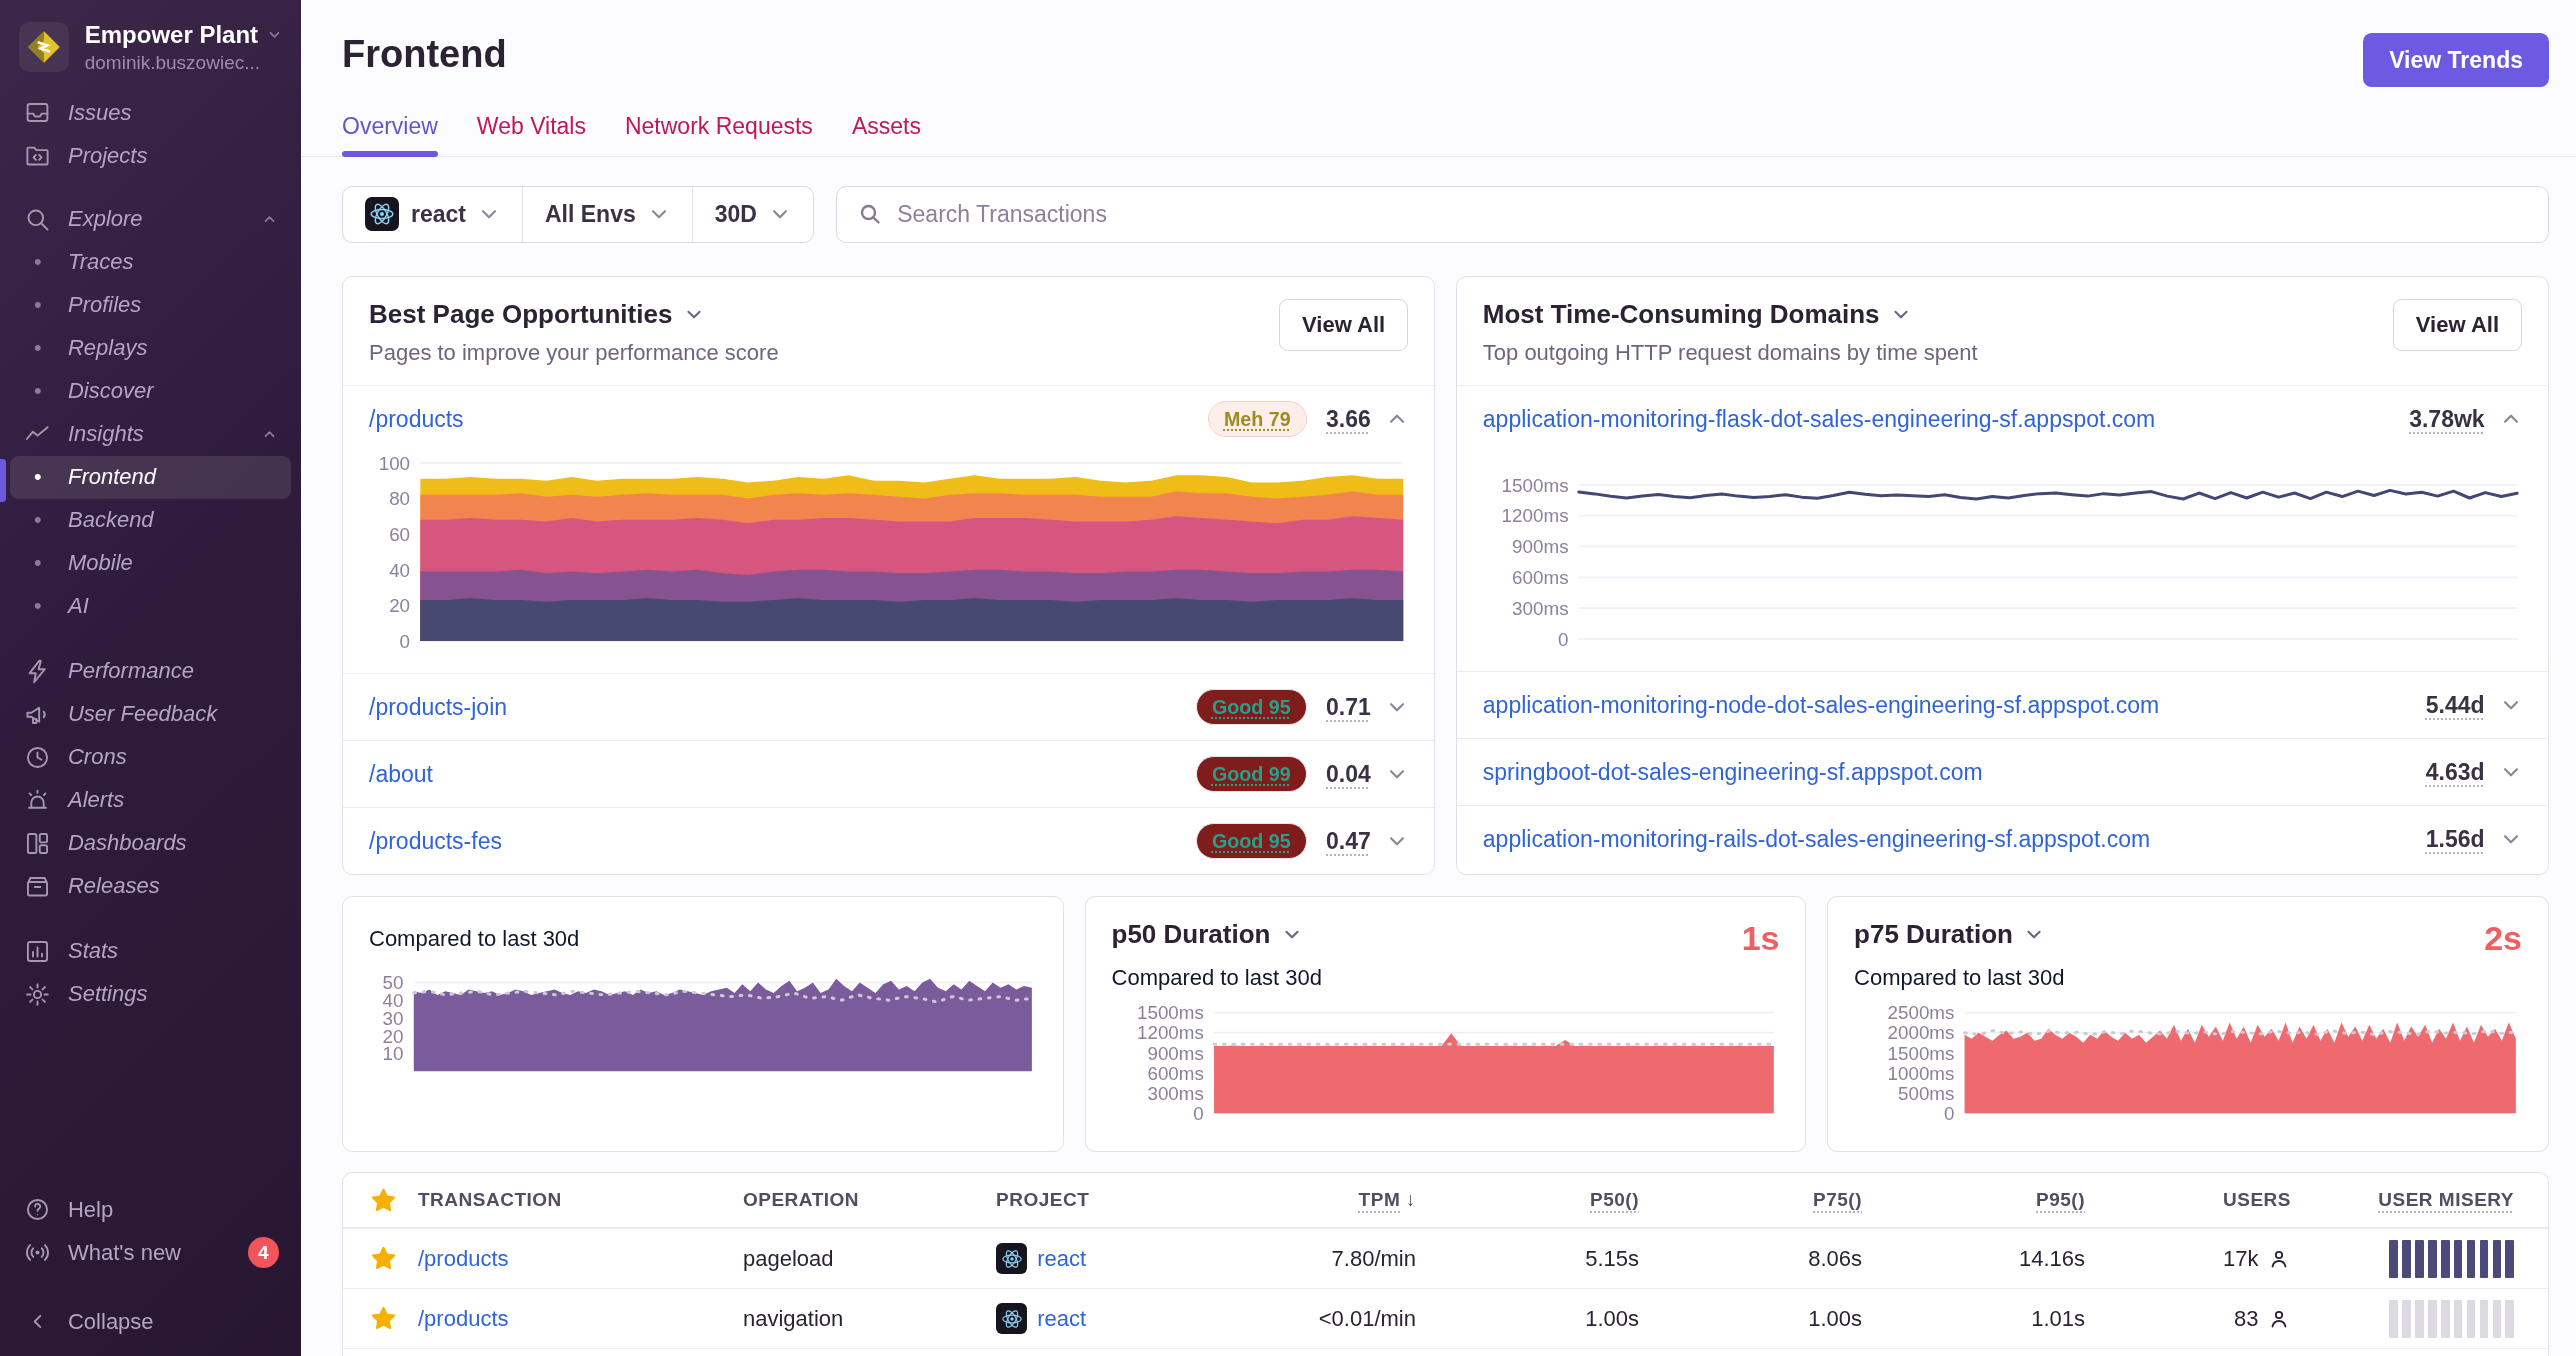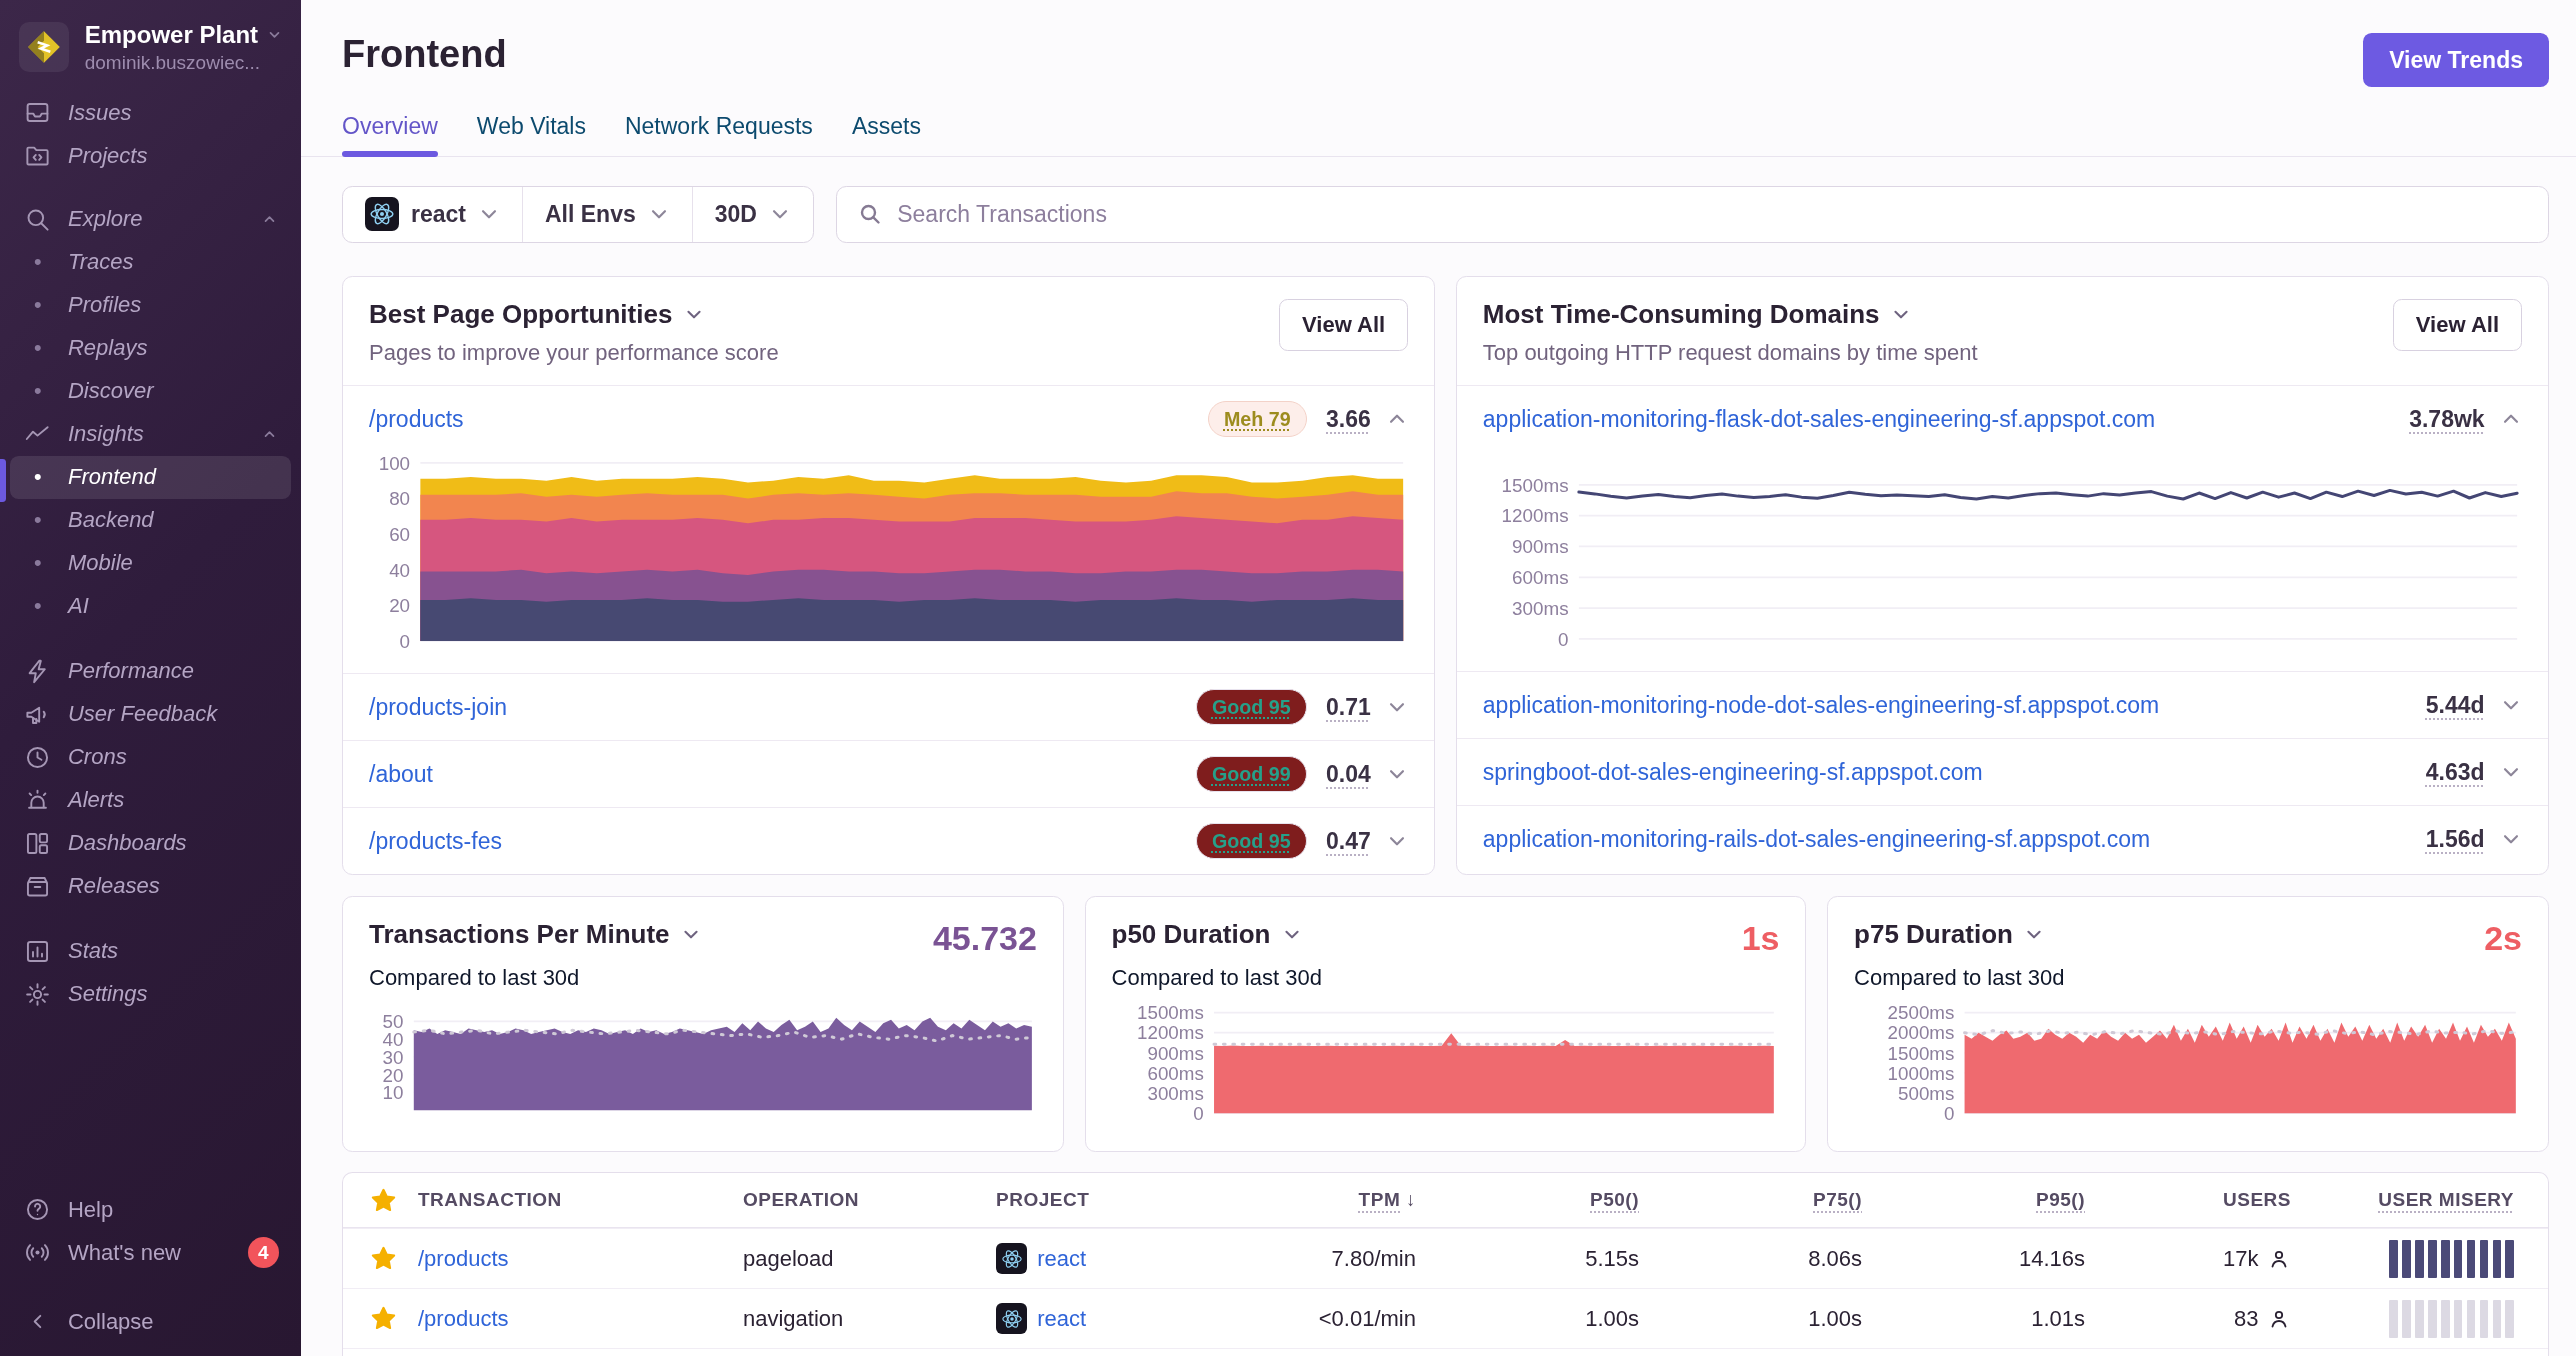--- a/index.html
+++ b/index.html
@@ -40,21 +40,21 @@
     min-width:31px; height:31px; display:flex; align-items:center; justify-content:center;
     font-size:19px; font-weight:700; }
 
   
   .main { flex:1; display:flex; flex-direction:column; min-width:0; }
   .page-head { display:flex; justify-content:space-between; align-items:flex-start; padding:33px 27px 0 41px; }
   .page-title { font-size:38px; font-weight:700; margin:0; color:#2b2233; }
   .btn-primary { background:#6d5ae2; color:#fff; font-size:23px; font-weight:600;
     padding:13.7px 26px; border-radius:8.6px; border:none; cursor:pointer; }
   .tabs { display:flex; gap:39px; padding:26px 27px 0 41px; border-bottom:1.7px solid #e9e4ef; }
-  .tab { font-size:23px; color:#0c4a6e; padding-bottom:15.4px; position:relative; cursor:pointer; }
+  .tab { font-size:23px; color:#be185d; padding-bottom:15.4px; position:relative; cursor:pointer; }
   .tab.active { color:#6355c8; }
   .tab.active::after { content:""; position:absolute; left:0; right:0; bottom:-1.7px; height:6.9px;
     border-radius:3.4px; background:#6c59e0; }
   .content { padding:29px 27px 0 41px; flex:1; min-height:0; }
 
   .filter-row { display:flex; gap:22px; }
   .filter-group { display:flex; align-items:stretch; background:#fff; border:1.7px solid #ddd6e4;
     border-radius:10.3px; height:57px; }
   .filter-seg { display:flex; align-items:center; gap:12px; padding:0 22px; font-size:23px;
     font-weight:600; color:#3a3144; cursor:pointer; }
@@ -500,29 +500,20 @@
           <span class="pvalue">1.56d</span>
           <svg class="chev" viewBox="0 0 24 24">
               <path d="M5.5 9l6.5 6.5L18.5 9"></path>
             </svg>
         </div>
       </section>
     </div>
 
     <div class="metrics-grid">
       <section class="card metric-card">
-        <div class="metric-head">
-          <div class="card-title">
-            <span>Transactions Per Minute</span>
-            <svg class="chev tchev" viewBox="0 0 24 24">
-                <path d="M5.5 9l6.5 6.5L18.5 9"></path>
-              </svg>
-          </div>
-          <div class="metric-value purple">45.732</div>
-        </div>
         <div class="metric-sub">Compared to last 30d</div>
         <div class="metric-chart">
           <svg width="670" height="113" viewBox="0 0 782 132">
               <line x1="52" x2="774" y1="103.27272727272728" y2="103.27272727272728" stroke="#f1eef5" stroke-width="2"></line>
               <text x="40" y="111.27272727272728" text-anchor="end" fill="#8d7f9d" font-size="22">10</text>
               <line x1="52" x2="774" y1="82.54545454545455" y2="82.54545454545455" stroke="#f1eef5" stroke-width="2"></line>
               <text x="40" y="90.54545454545455" text-anchor="end" fill="#8d7f9d" font-size="22">20</text>
               <line x1="52" x2="774" y1="61.81818181818182" y2="61.81818181818182" stroke="#f1eef5" stroke-width="2"></line>
               <text x="40" y="69.81818181818181" text-anchor="end" fill="#8d7f9d" font-size="22">30</text>
               <line x1="52" x2="774" y1="41.09090909090909" y2="41.09090909090909" stroke="#f1eef5" stroke-width="2"></line>

